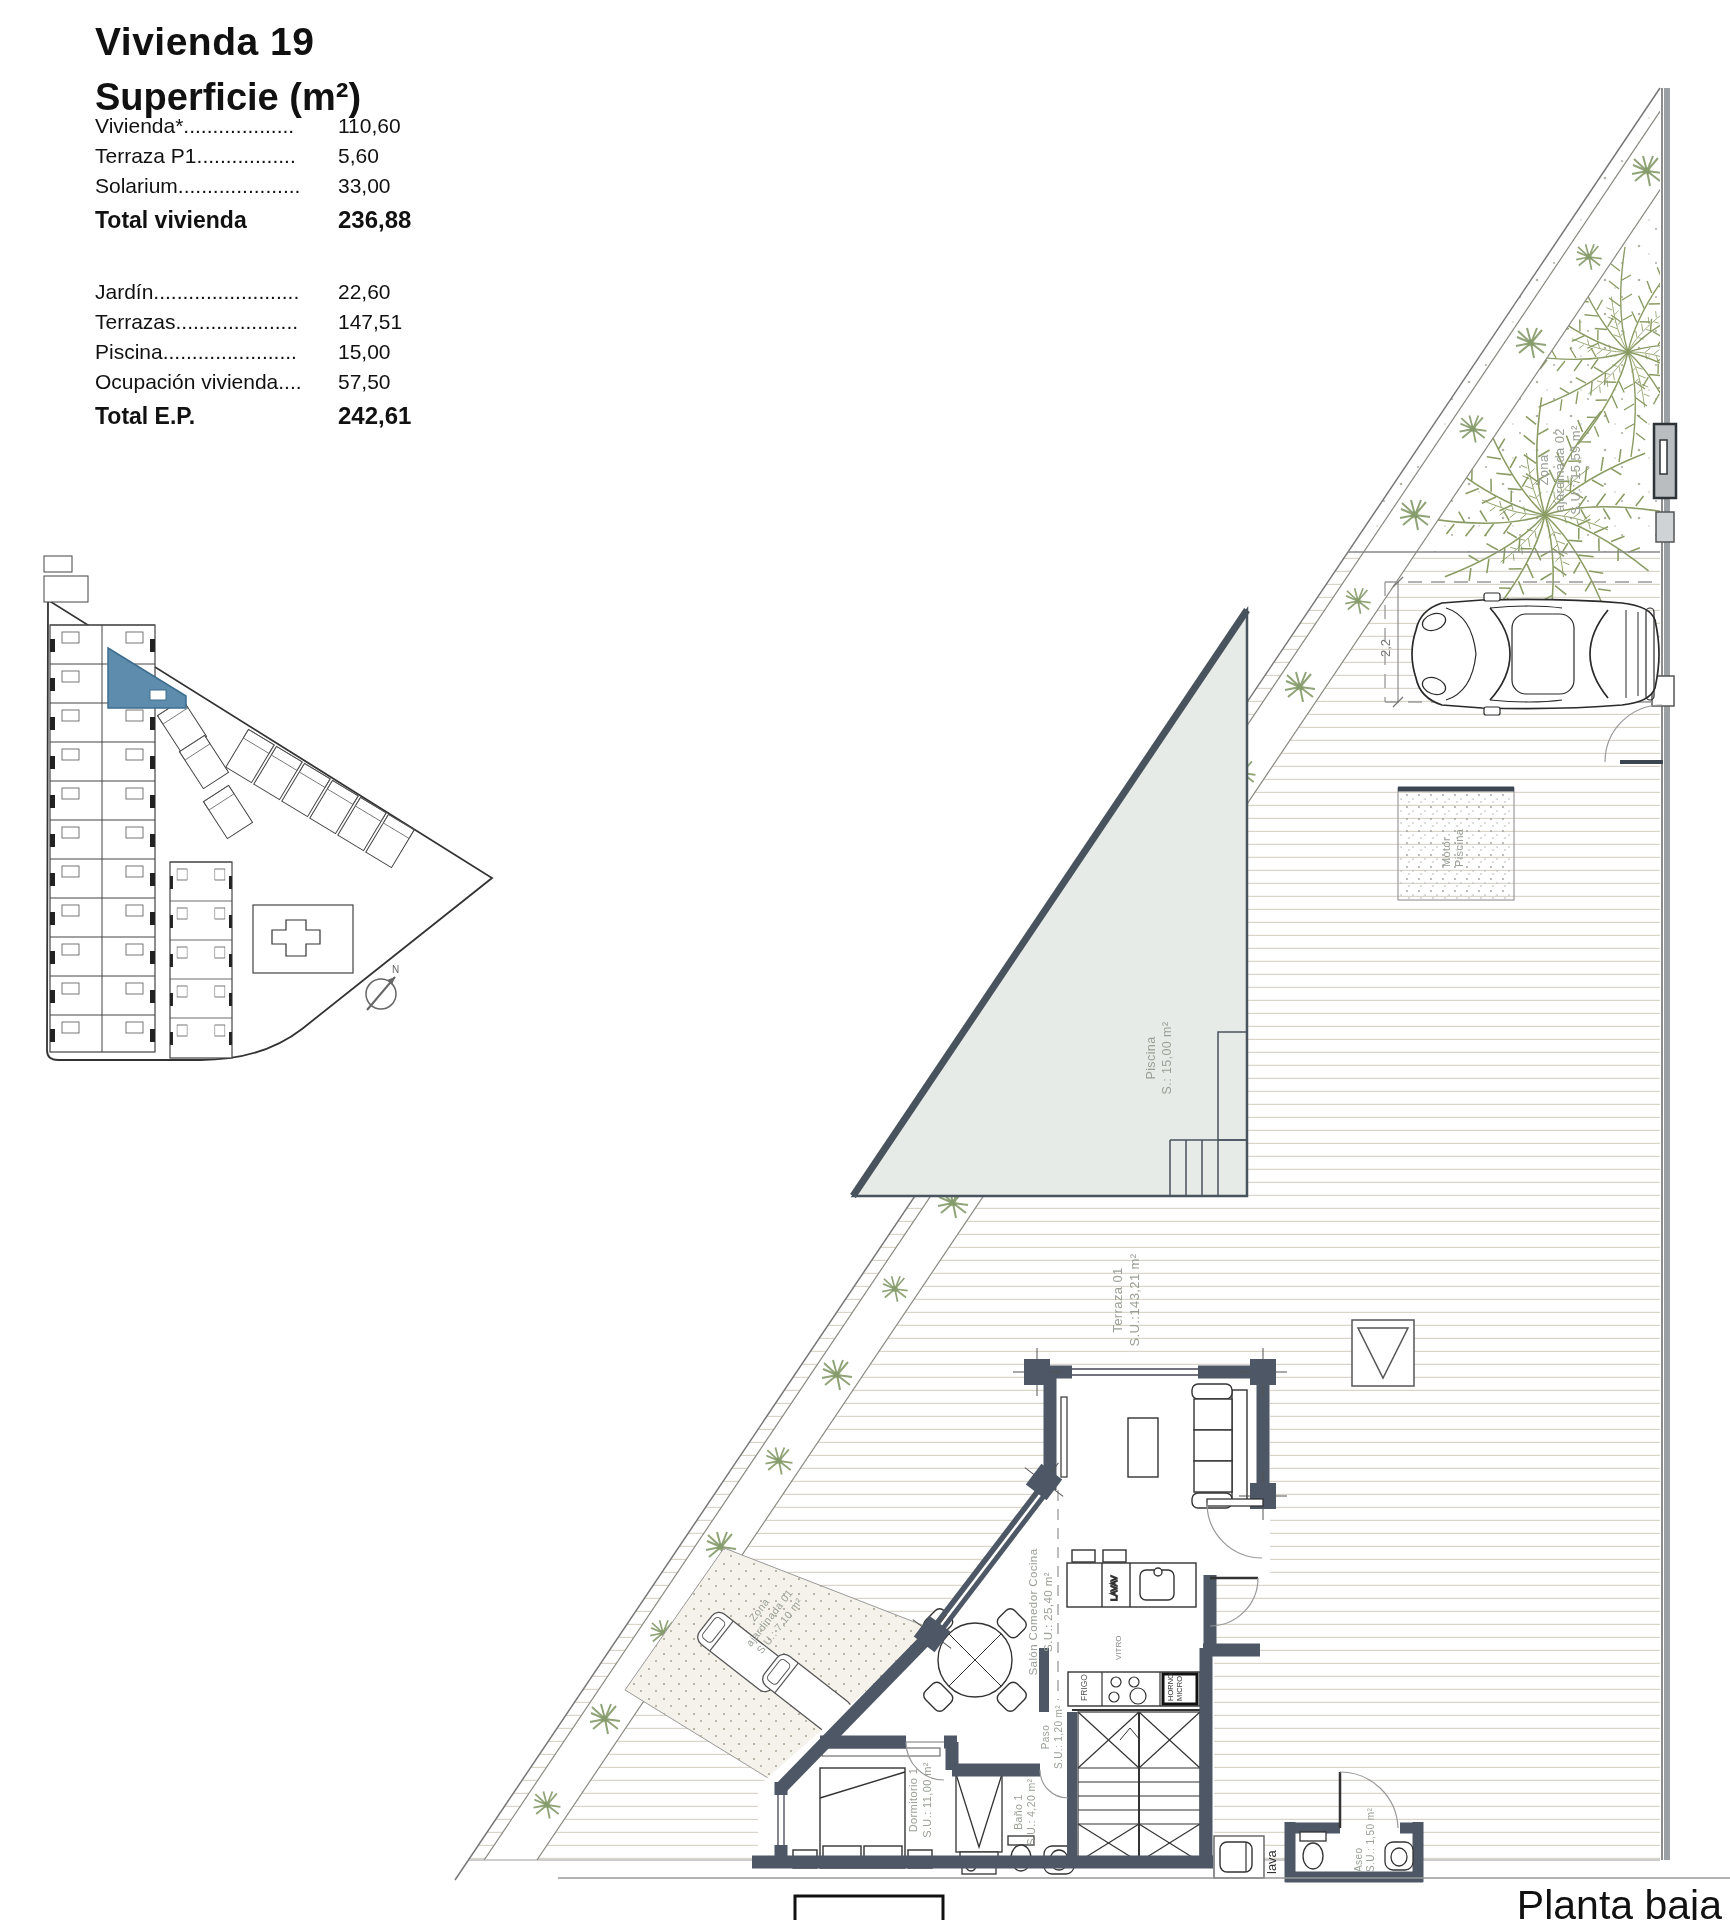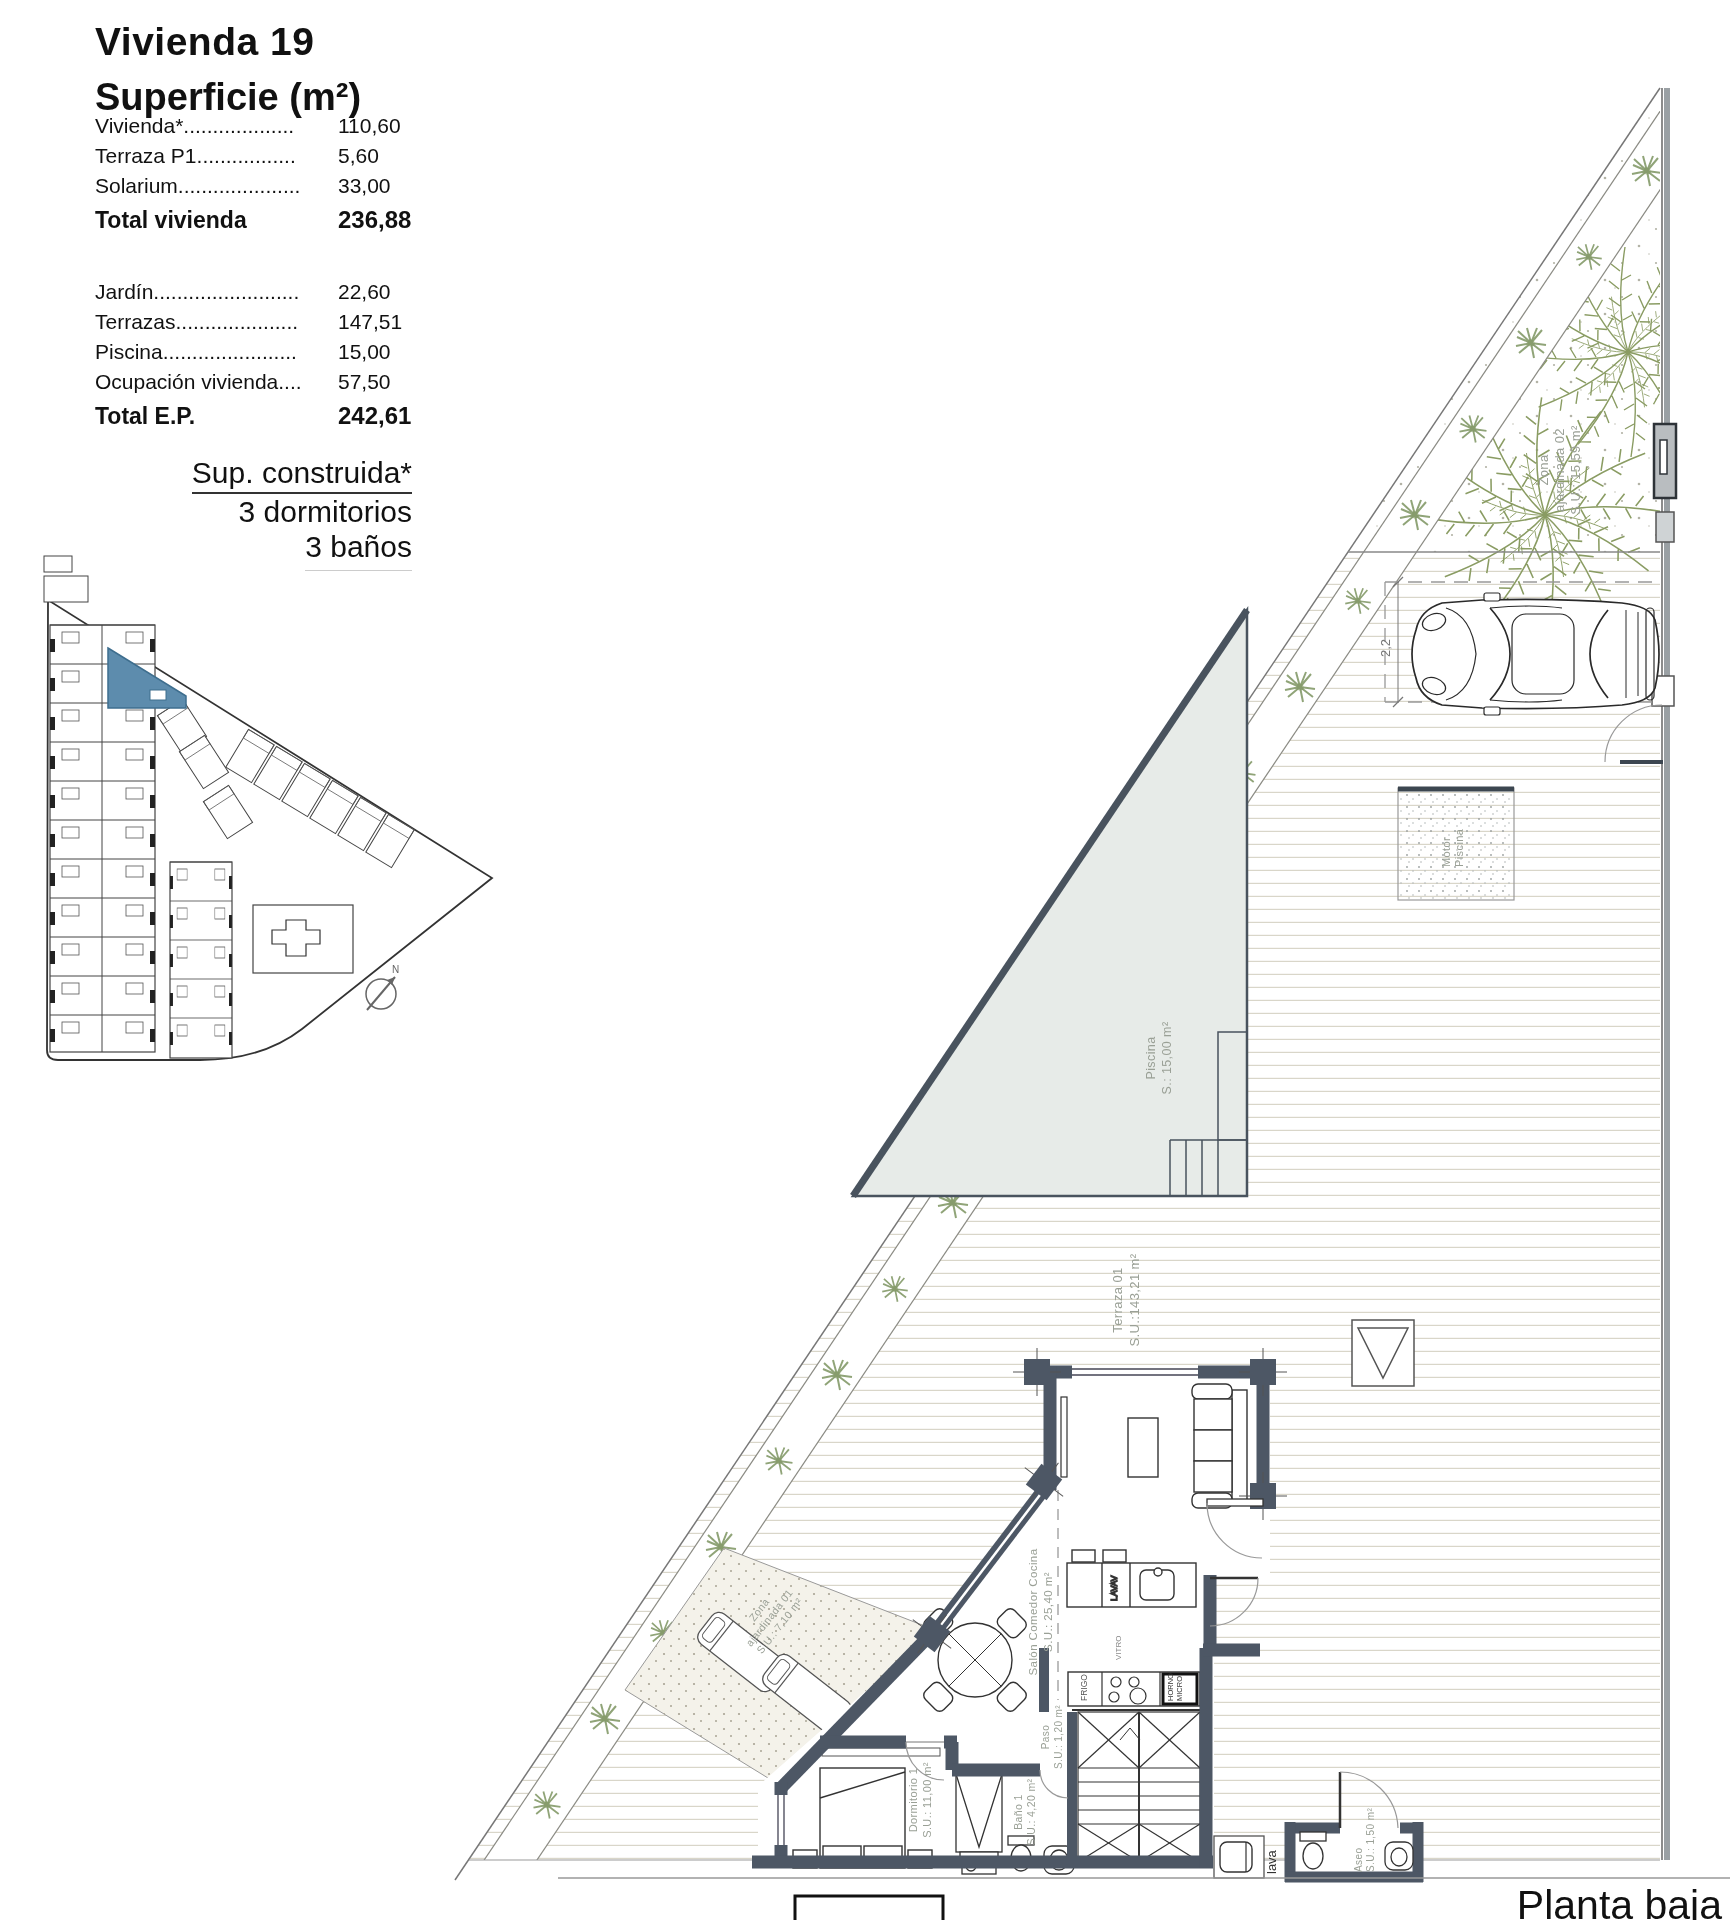--- a/index.html
+++ b/index.html
@@ -65,25 +65,20 @@
     <div class="arow">
       <span class="lbl">Ocupación vivienda....</span>
       <span class="val">57,50</span>
     </div>
     <div class="arow total">
       <span class="lbl">Total E.P.</span>
       <span class="val">242,61</span>
     </div>
   </div>
 
-  <div class="constr">
-    <span class="l1">Sup. construida*</span><br>
-    <span>3 dormitorios</span><br>
-    <span class="l3">3 baños</span>
-  </div>
 
   <div class="footer-label">Planta baja</div>
 
   <svg width="1730" height="1920" viewBox="0 0 1730 1920" style="position:absolute;left:0;top:0">
     <defs>
       <pattern id="deck" width="20" height="13" patternUnits="userSpaceOnUse">
         <rect width="20" height="13" fill="#ffffff"></rect>
         <line x1="0" y1="12.4" x2="20" y2="12.4" stroke="#d9d6c9" stroke-width="1.2"></line>
       </pattern>
       <pattern id="dots" width="34" height="34" patternUnits="userSpaceOnUse">

